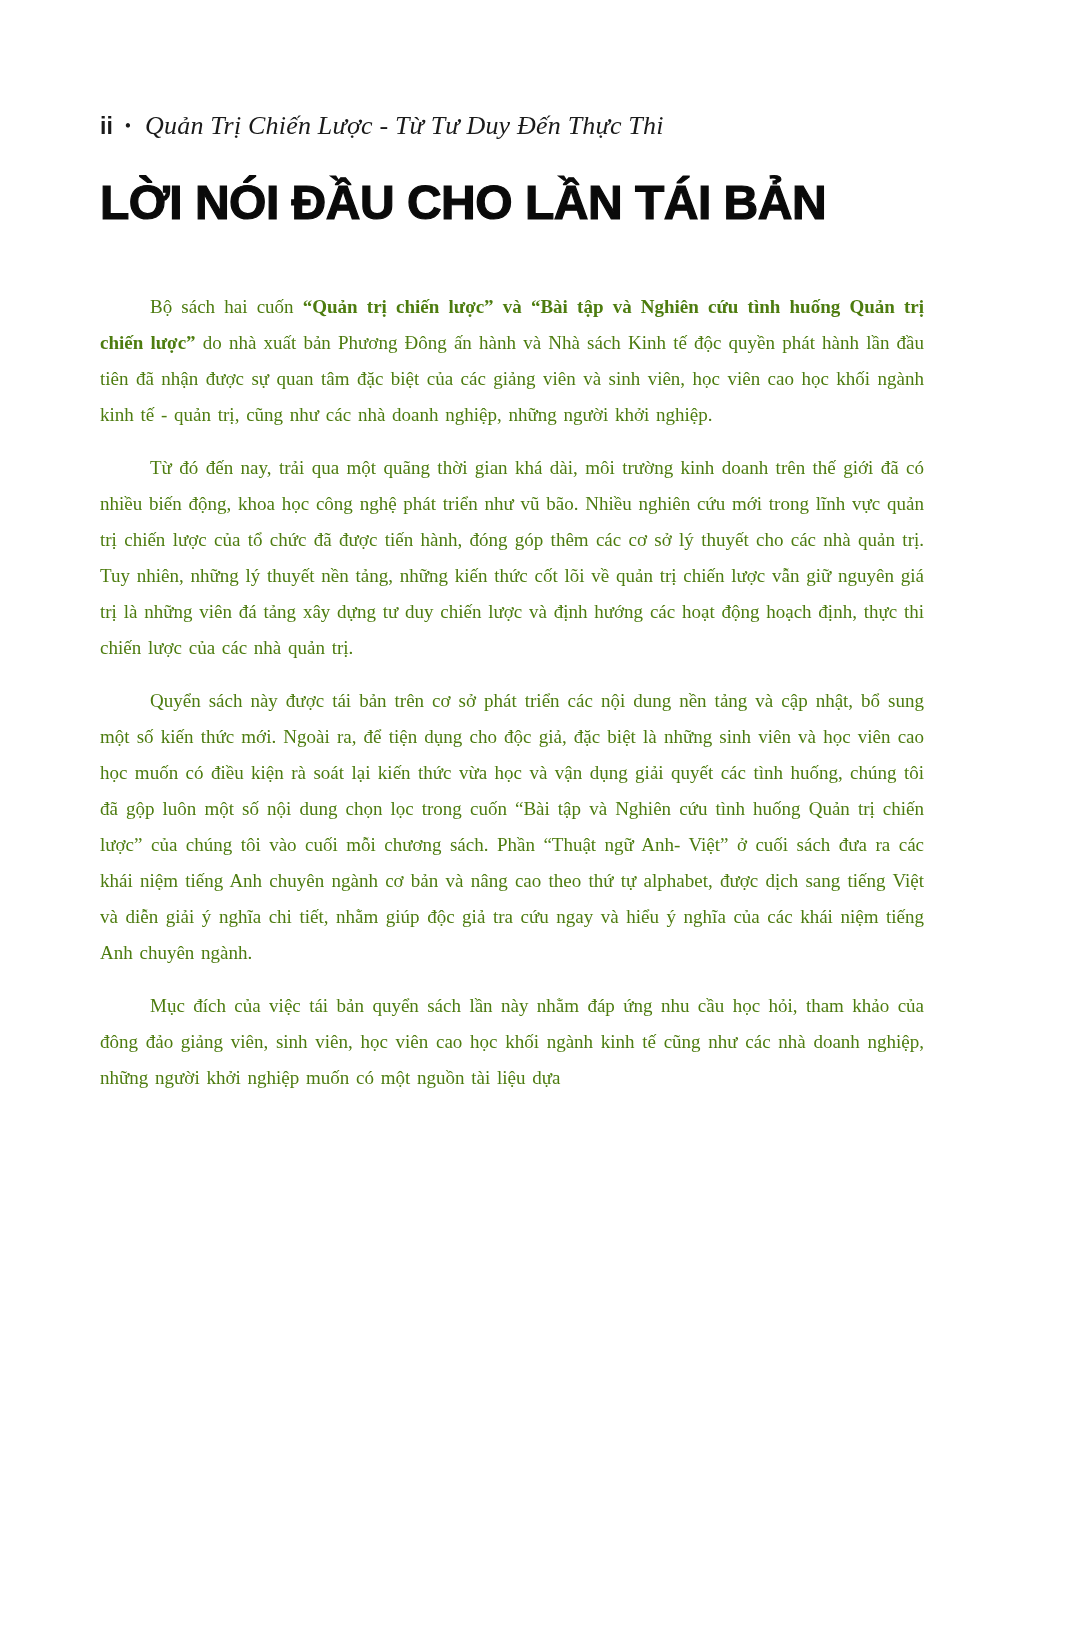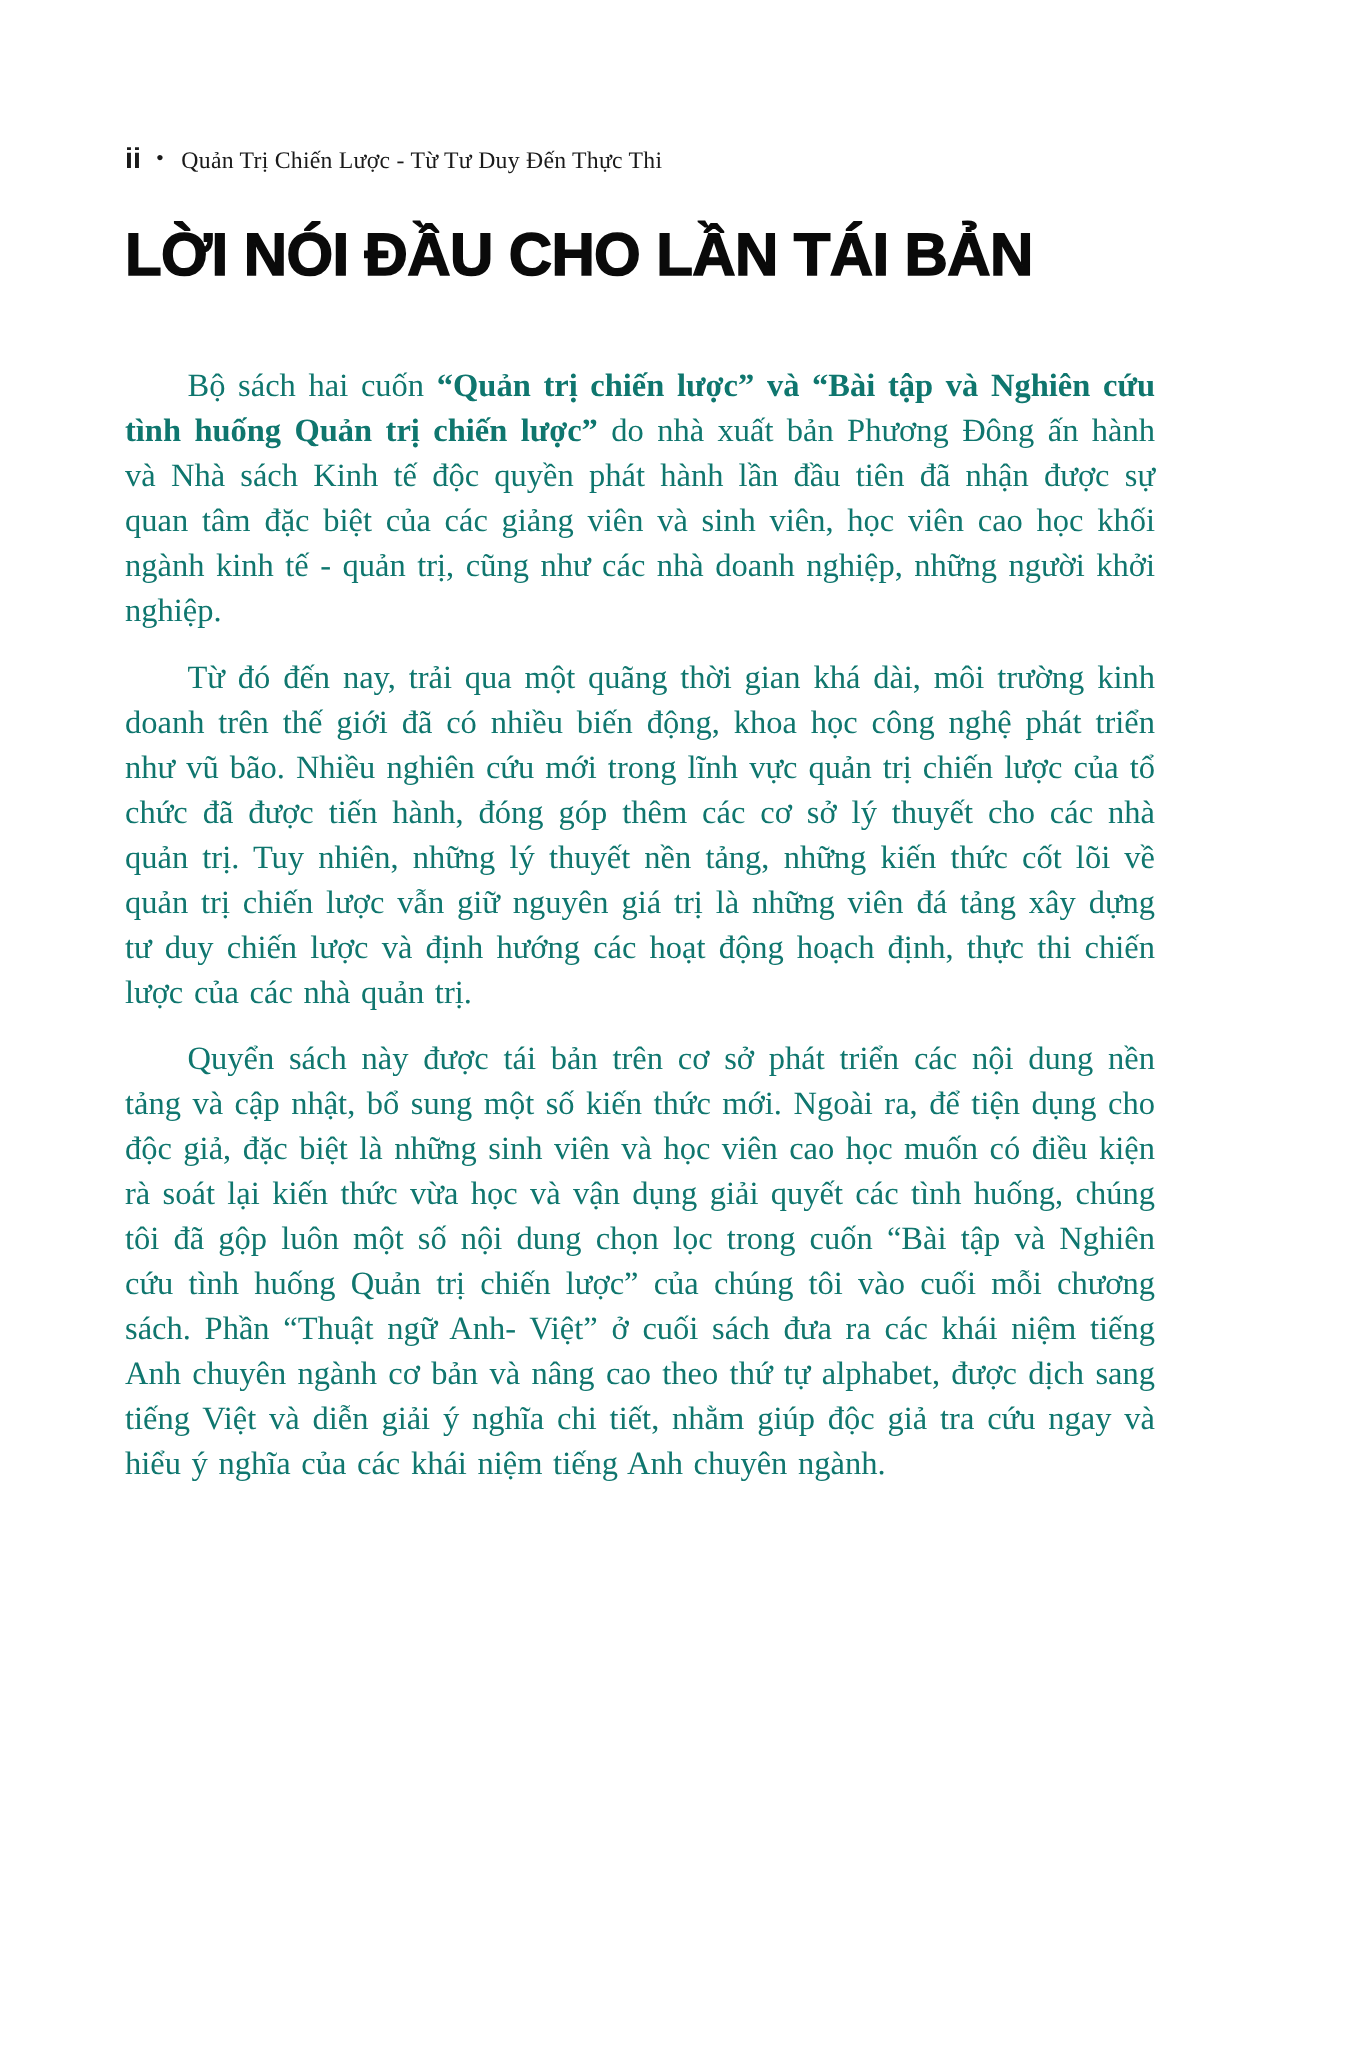--- a/index.html
+++ b/index.html
@@ -32,43 +32,44 @@
     }
     .running-header .bullet {
       display: inline-block;
       margin: 0 14px 0 12px;
       font-size: 18px;
       vertical-align: 2px;
       color: #1a1a1a;
     }
     .running-header .running-title {
       font-family: "Liberation Serif", serif;
-      font-size: 19px;
+      font-size: 26px;
       letter-spacing: 0.2px;
+      font-style: italic;
     }
     h1.chapter-title {
       font-family: "Liberation Sans", sans-serif;
       font-weight: bold;
       font-size: 48px;
       line-height: 56px;
       letter-spacing: -0.5px;
       margin: 0 0 58px 0;
       color: #0a0a0a;
       
       -webkit-text-stroke: 1.2px #0a0a0a;
       white-space: nowrap;
     }
     p.para {
-      font-size: 26px;
+      font-size: 19px;
       line-height: 36px;
       text-align: justify;
       text-indent: 50px;
       margin: 0 0 17px 0;
       word-spacing: 2px;
-      color: #0f766e;
+      color: #4d7c0f;
     }
     p.para b {
       font-weight: bold;
     }
   </style>
 </head>
 <body>
 
 <div class="page">
 
@@ -77,14 +78,15 @@
   </div>
 
   <h1 class="chapter-title">LỜI NÓI ĐẦU CHO LẦN TÁI BẢN</h1>
 
   <p class="para"><span>Bộ sách hai cuốn </span><b>“Quản trị chiến lược” và “Bài tập và Nghiên cứu tình huống Quản trị chiến lược”</b><span> do nhà xuất bản Phương Đông ấn hành và Nhà sách Kinh tế độc quyền phát hành lần đầu tiên đã nhận được sự quan tâm đặc biệt của các giảng viên và sinh viên, học viên cao học khối ngành kinh tế - quản trị, cũng như các nhà doanh nghiệp, những người khởi nghiệp.</span></p>
 
   <p class="para">Từ đó đến nay, trải qua một quãng thời gian khá dài, môi trường kinh doanh trên thế giới đã có nhiều biến động, khoa học công nghệ phát triển như vũ bão. Nhiều nghiên cứu mới trong lĩnh vực quản trị chiến lược của tổ chức đã được tiến hành, đóng góp thêm các cơ sở lý thuyết cho các nhà quản trị. Tuy nhiên, những lý thuyết nền tảng, những kiến thức cốt lõi về quản trị chiến lược vẫn giữ nguyên giá trị là những viên đá tảng xây dựng tư duy chiến lược và định hướng các hoạt động hoạch định, thực thi chiến lược của các nhà quản trị.</p>
 
   <p class="para">Quyển sách này được tái bản trên cơ sở phát triển các nội dung nền tảng và cập nhật, bổ sung một số kiến thức mới. Ngoài ra, để tiện dụng cho độc giả, đặc biệt là những sinh viên và học viên cao học muốn có điều kiện rà soát lại kiến thức vừa học và vận dụng giải quyết các tình huống, chúng tôi đã gộp luôn một số nội dung chọn lọc trong cuốn “Bài tập và Nghiên cứu tình huống Quản trị chiến lược” của chúng tôi vào cuối mỗi chương sách. Phần “Thuật ngữ Anh- Việt” ở cuối sách đưa ra các khái niệm tiếng Anh chuyên ngành cơ bản và nâng cao theo thứ tự alphabet, được dịch sang tiếng Việt và diễn giải ý nghĩa chi tiết, nhằm giúp độc giả tra cứu ngay và hiểu ý nghĩa của các khái niệm tiếng Anh chuyên ngành.</p>
 
+  <p class="para">Mục đích của việc tái bản quyển sách lần này nhằm đáp ứng nhu cầu học hỏi, tham khảo của đông đảo giảng viên, sinh viên, học viên cao học khối ngành kinh tế cũng như các nhà doanh nghiệp, những người khởi nghiệp muốn có một nguồn tài liệu dựa</p>
 
 </div>
 
 </body></html>

